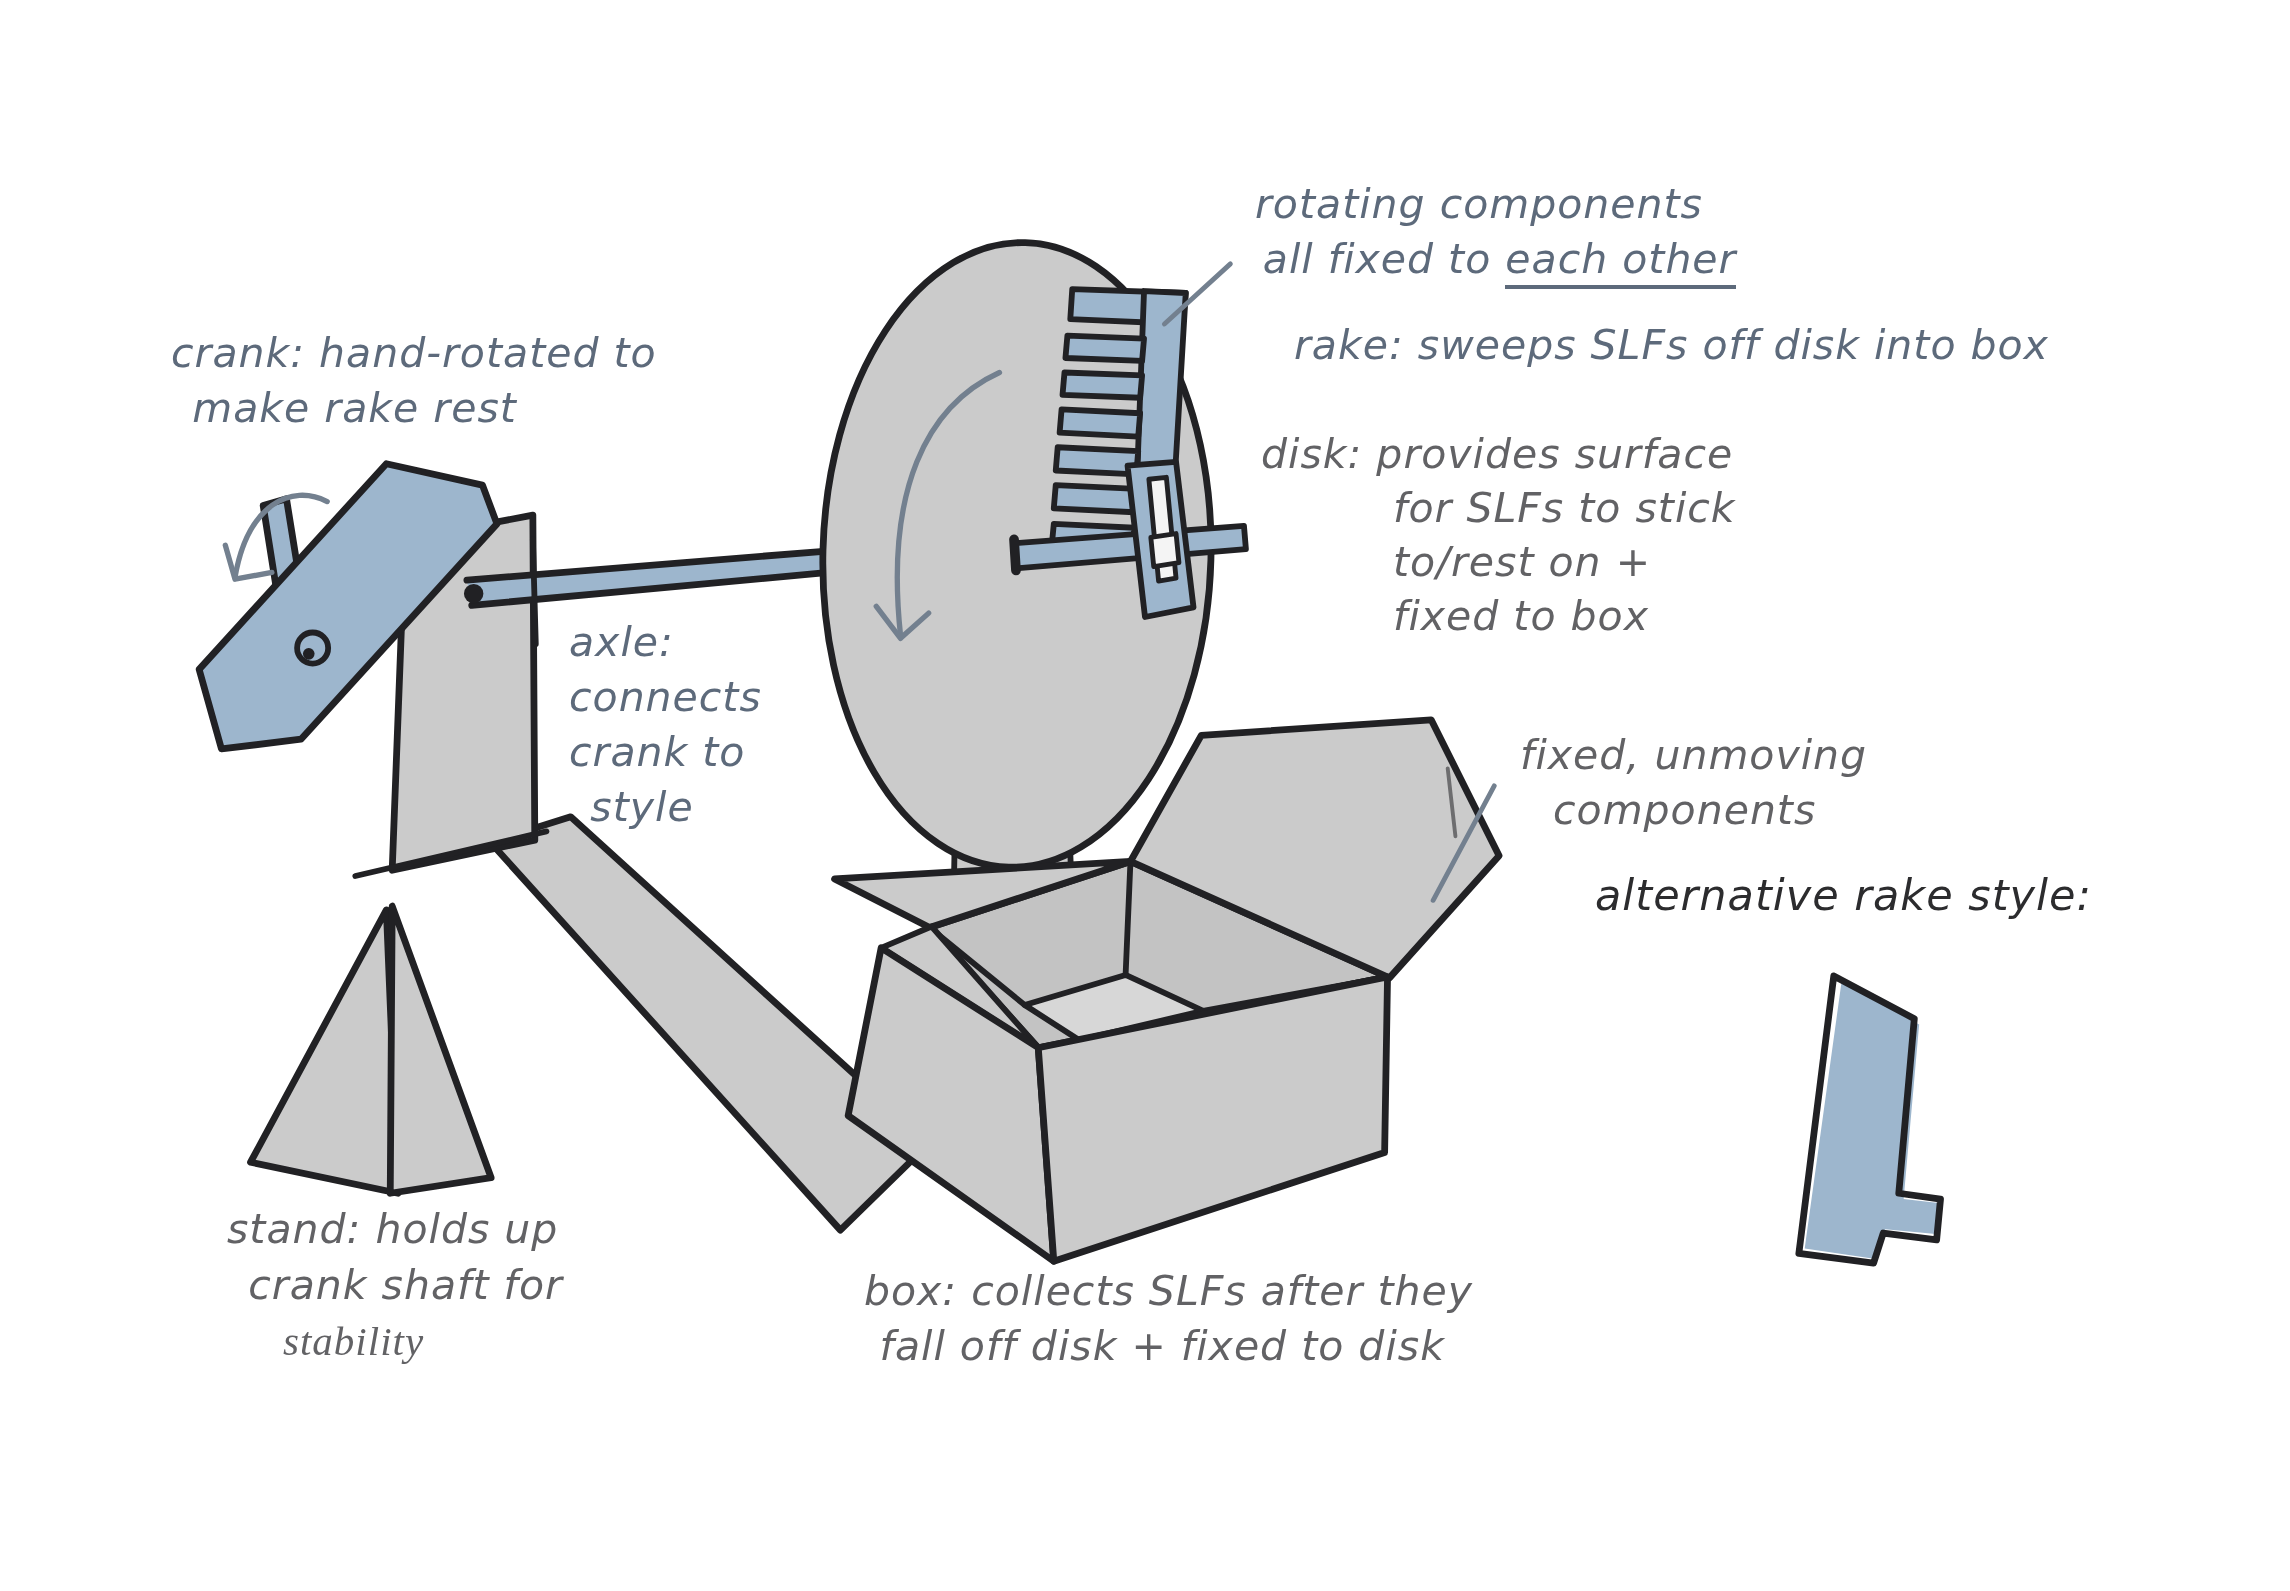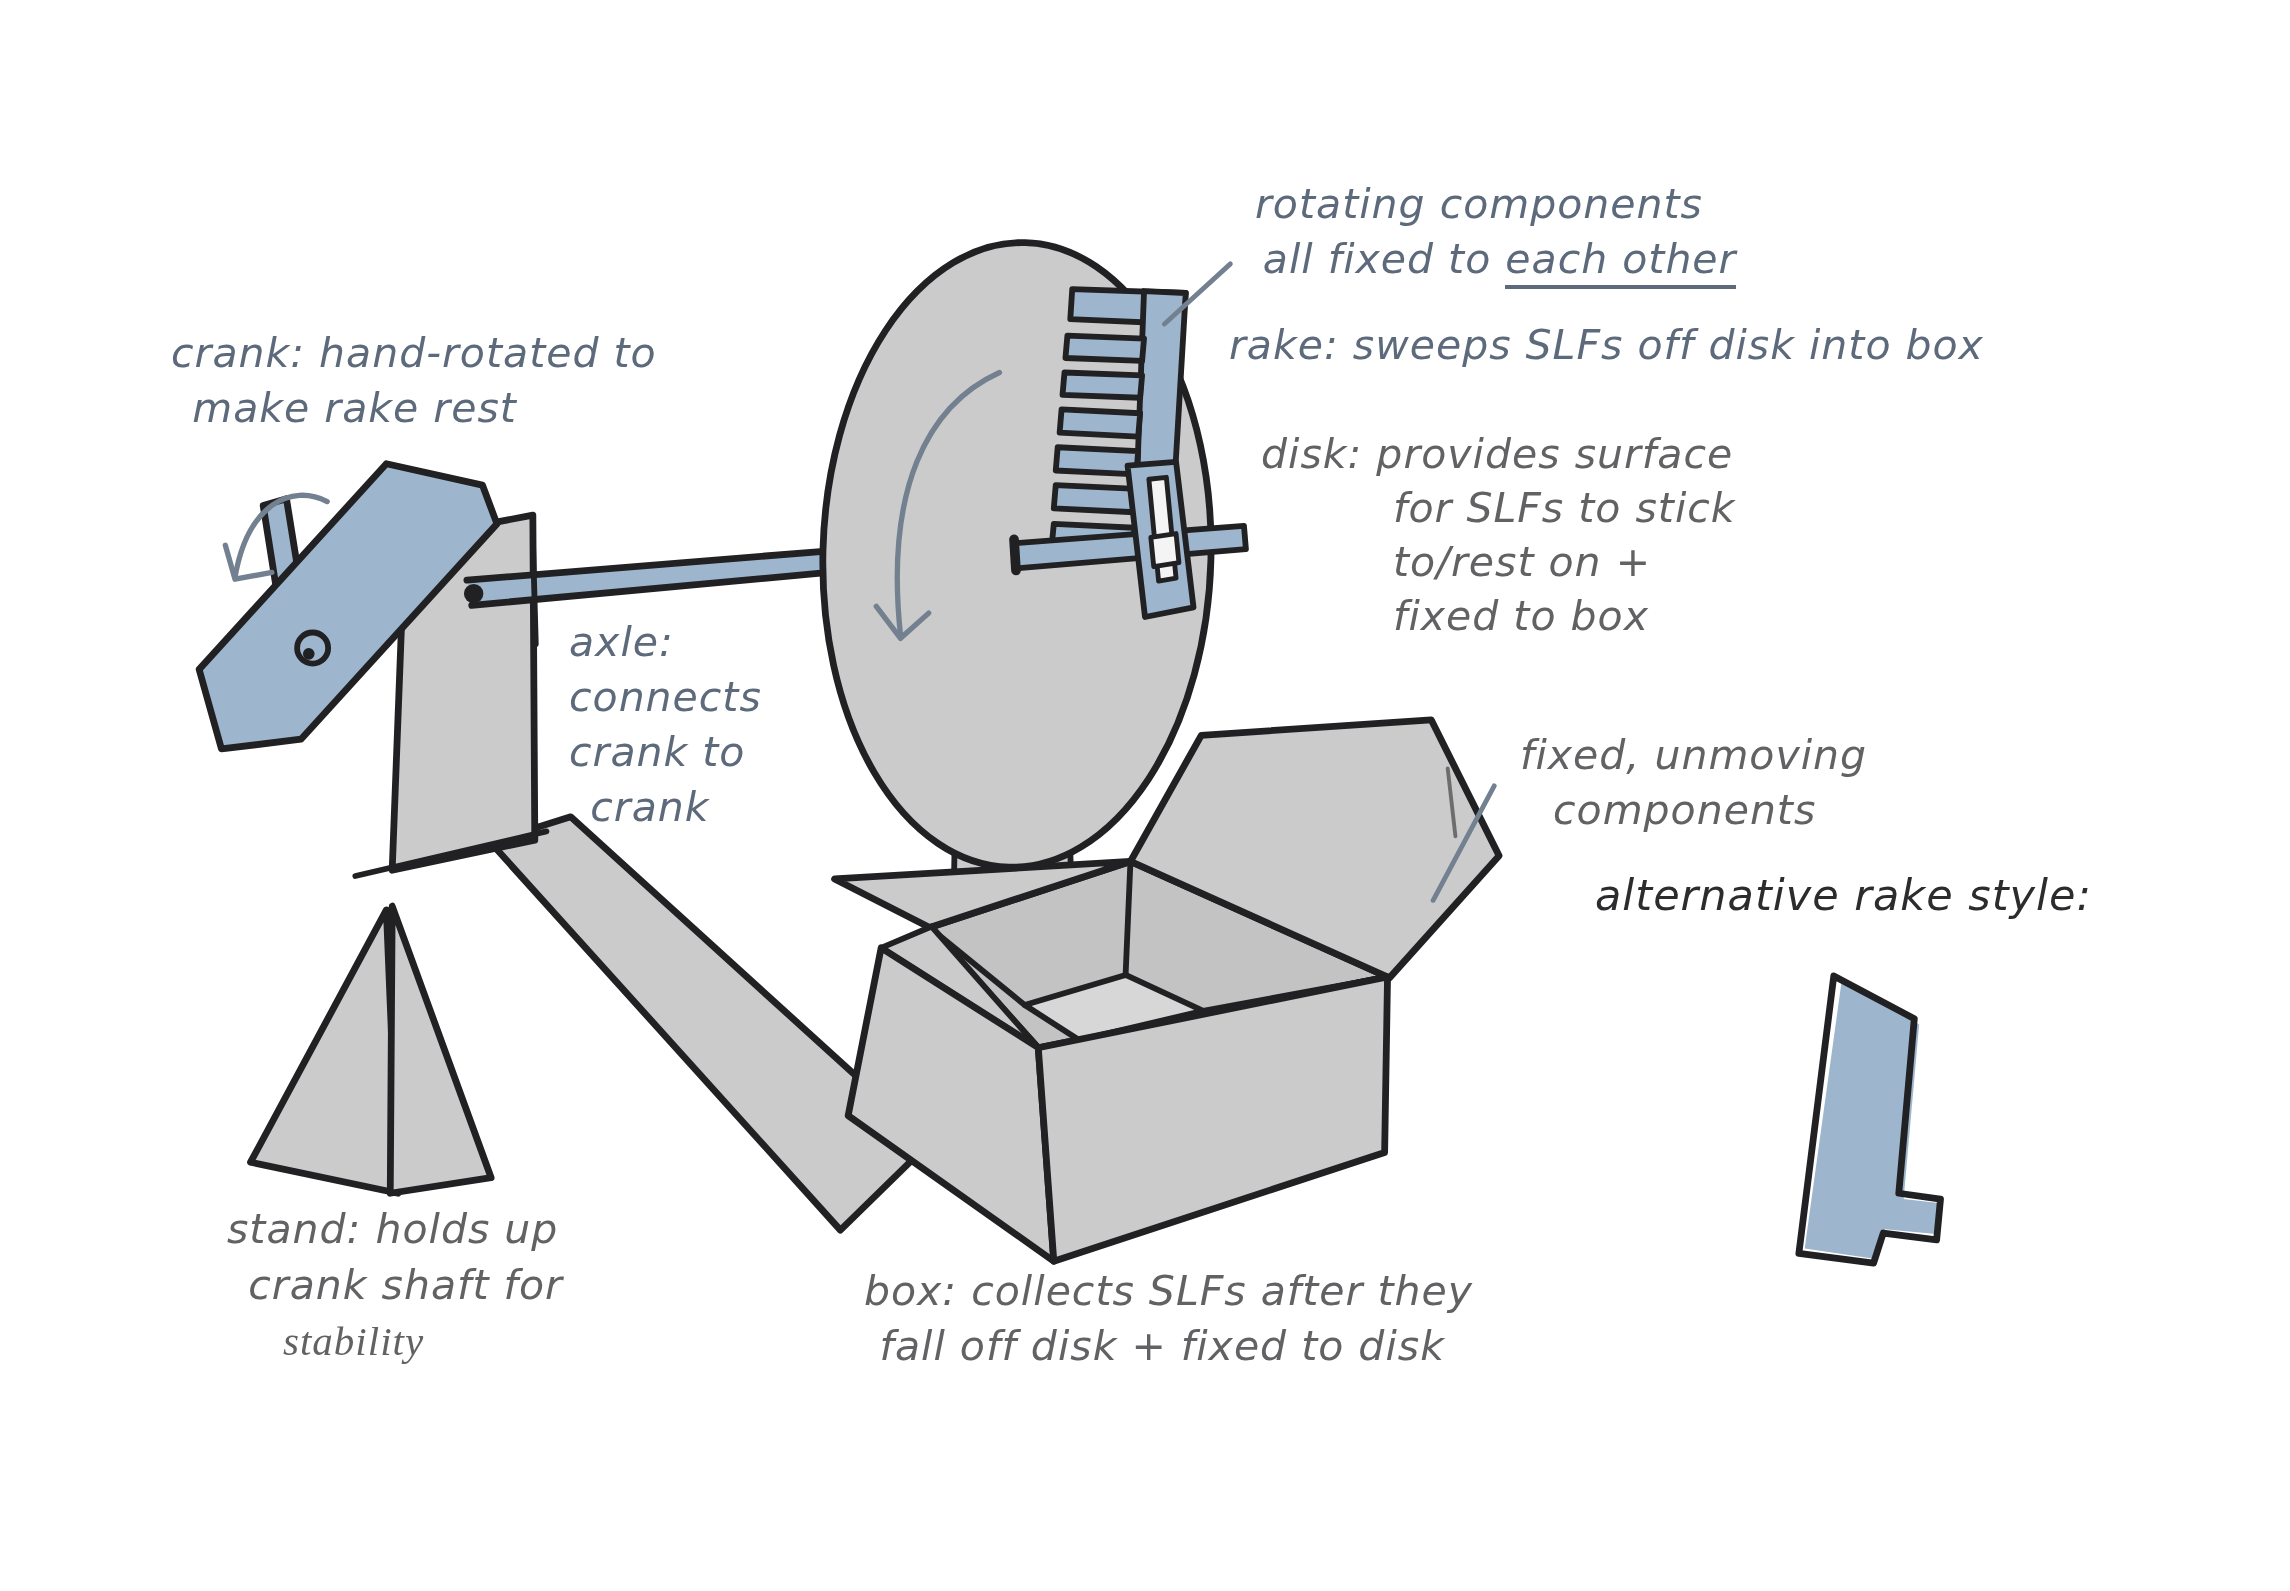--- a/index.html
+++ b/index.html
@@ -102,41 +102,41 @@
       <path d="M1898,1012 L1978,1056 L1962,1236 L1998,1240 L1995,1272 L1943,1267 L1935,1298 L1860,1287 Z" fill="var(--blue,#9db6cd)"></path>
       <path d="M1890,1006 L1973,1050 L1957,1230 L2000,1236 L1996,1278 L1941,1271 L1931,1302 L1854,1292 Z" fill="none" stroke="var(--ink,#212124)" stroke-width="7"></path>
     </g>
   </svg>
 
   <div class="hw slate" style="left:1255px;top:177px;">
     <div>rotating components</div>
     <div style="margin-left:7.8px;"><span>all fixed to </span><span class="u">each other</span></div>
   </div>
 
-  <div class="hw slate" style="left:1229px;top:318px;">
+  <div class="hw slate" style="left:1294px;top:318px;">
     <div>rake: sweeps SLFs off disk into box</div>
   </div>
 
   <div class="hw slate" style="left:171px;top:326px;">
     <div>crank: hand-rotated to</div>
     <div class="ml1">make rake rest</div>
   </div>
 
   <div class="hw gtxt" style="left:1261px;top:427px;line-height:54px;">
     <div>disk: provides surface</div>
     <div class="ind">for SLFs to stick</div>
     <div class="ind">to/rest on +</div>
     <div class="ind">fixed to box</div>
   </div>
 
   <div class="hw slate" style="left:569px;top:615px;">
     <div>axle:</div>
     <div>connects</div>
     <div>crank to</div>
-    <div class="ml1">crank</div>
+    <div class="ml1">style</div>
   </div>
 
   <div class="hw gtxt" style="left:1520px;top:728px;">
     <div>fixed, unmoving</div>
     <div class="ml2">components</div>
   </div>
 
   <div class="hw dtxt big" style="left:1595px;top:868px;text-align:center;">
     <div>alternative rake style:</div>
   </div>

